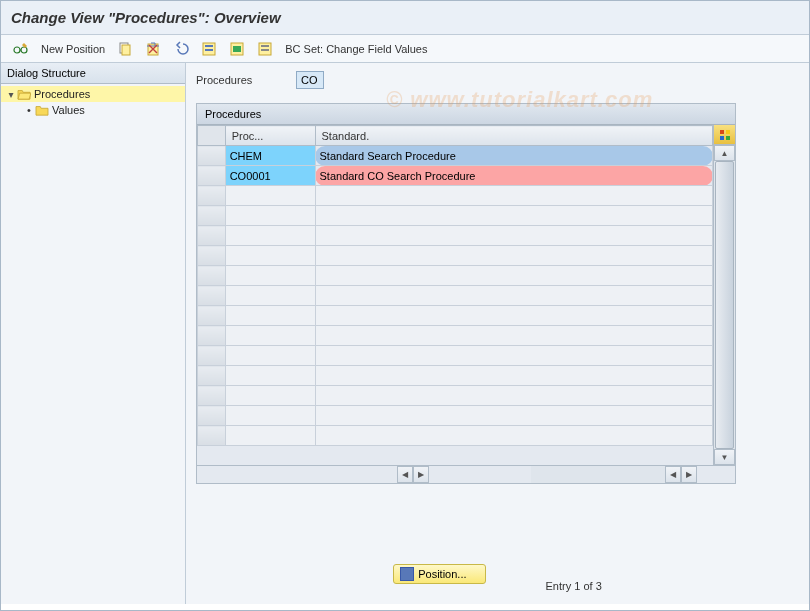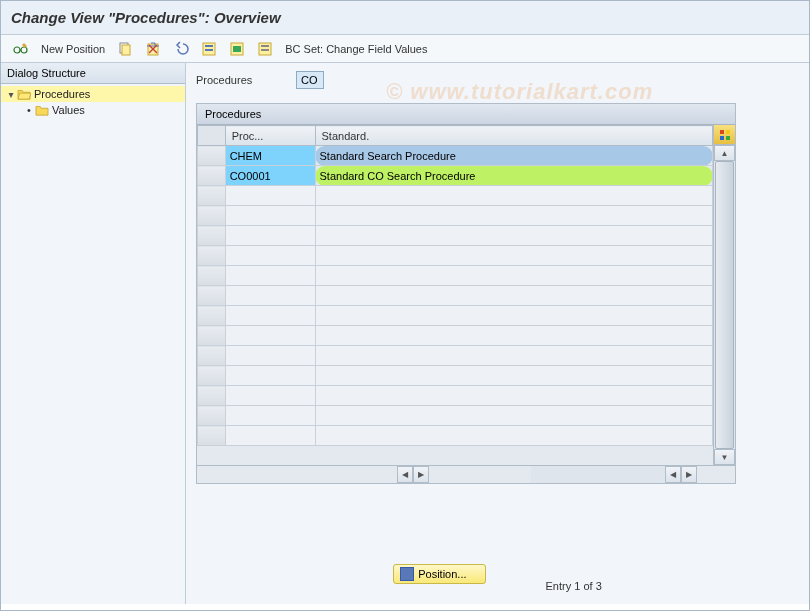--- a/index.html
+++ b/index.html
@@ -31,21 +31,21 @@
     .form-label { width: 100px; color: #333; }
     .form-input { background: #d7e8f7; border: 1px solid #8faac5; padding: 1px 4px; height: 18px; min-width: 22px; }
     
     .table-panel { background: #e4e9f0; border: 1px solid #b0bcc8; margin-top: 14px; width: 540px; }
     .table-title { background: linear-gradient(#e0e7ef, #ccd6e2); padding: 4px 8px; border-bottom: 1px solid #a8b4c0; font-size: 11px; }
     .table-wrap { display: flex; height: 340px; }
     .table-main { flex: 1; overflow: hidden; }
     table { border-collapse: collapse; width: 100%; }
     th { background: linear-gradient(#f0f3f7, #dce3eb); border: 1px solid #b0bcc8; padding: 3px 6px; text-align: left; font-weight: normal; color: #333; height: 20px; }
     th.row-selector-h { width: 16px; background: #e0e5eb; }
-    td { border: 1px solid #c8d0da; background: #bef264; padding: 2px 4px; height: 20px; }
+    td { border: 1px solid #c8d0da; background: #fca5a5; padding: 2px 4px; height: 20px; }
     td.row-selector { background: linear-gradient(#e8ecf1, #d8dee5); width: 16px; cursor: pointer; }
     td.proc-cell { background: #7dd3fc; width: 52px; }
     td.desc-cell { width: 230px; border-radius: 10px; }
     td.selected { background: #a8c8e8; }
     tr.empty td { background: #eef1f5; }
     tr.empty td.row-selector { background: linear-gradient(#e8ecf1, #d8dee5); }
     
     .table-right { width: 22px; background: #e4e9f0; display: flex; flex-direction: column; border-left: 1px solid #b0bcc8; }
     .config-icon { height: 20px; background: linear-gradient(#f8e080, #e8c040); border-bottom: 1px solid #b0bcc8; display: flex; align-items: center; justify-content: center; cursor: pointer; }
     .vscroll { flex: 1; background: #e4e9f0; display: flex; flex-direction: column; }
@@ -56,21 +56,21 @@
     .hscroll-row { display: flex; height: 18px; border-top: 1px solid #b0bcc8; }
     .hscroll { flex: 1; display: flex; background: #e4e9f0; }
     .hscroll .scroll-btn { width: 16px; height: 100%; }
     .hscroll-spacer { flex: 1; background: #dfe5ec; }
     
     .footer { position: absolute; bottom: 12px; left: 0; right: 0; display: flex; align-items: center; justify-content: center; gap: 60px; }
     .position-btn { display: flex; align-items: center; gap: 4px; background: linear-gradient(#fef8c8, #fae878); border: 1px solid #c8b848; padding: 2px 18px 2px 6px; border-radius: 3px; cursor: pointer; }
     .pos-icon { width: 14px; height: 14px; background: #5878b8; border: 1px solid #3858a8; }
     .entry-text { color: #333; margin-top: 24px; }
     
-    .watermark { position: absolute; top: 16px; left: 200px; font-size: 22px; color: rgba(230,150,80,0.25); font-weight: bold; pointer-events: none; letter-spacing: 1px; font-style: italic; text-align: right; }
+    .watermark { position: absolute; top: 24px; left: 200px; font-size: 22px; color: rgba(230,150,80,0.25); font-weight: bold; pointer-events: none; letter-spacing: 1px; font-style: italic; text-align: right; }
   </style>
 </head>
 <body>
 
 <div class="title-bar">
   <h1>Change View "Procedures": Overview</h1>
 </div>
 
 <div class="toolbar">
   <span class="toolbar-btn">

